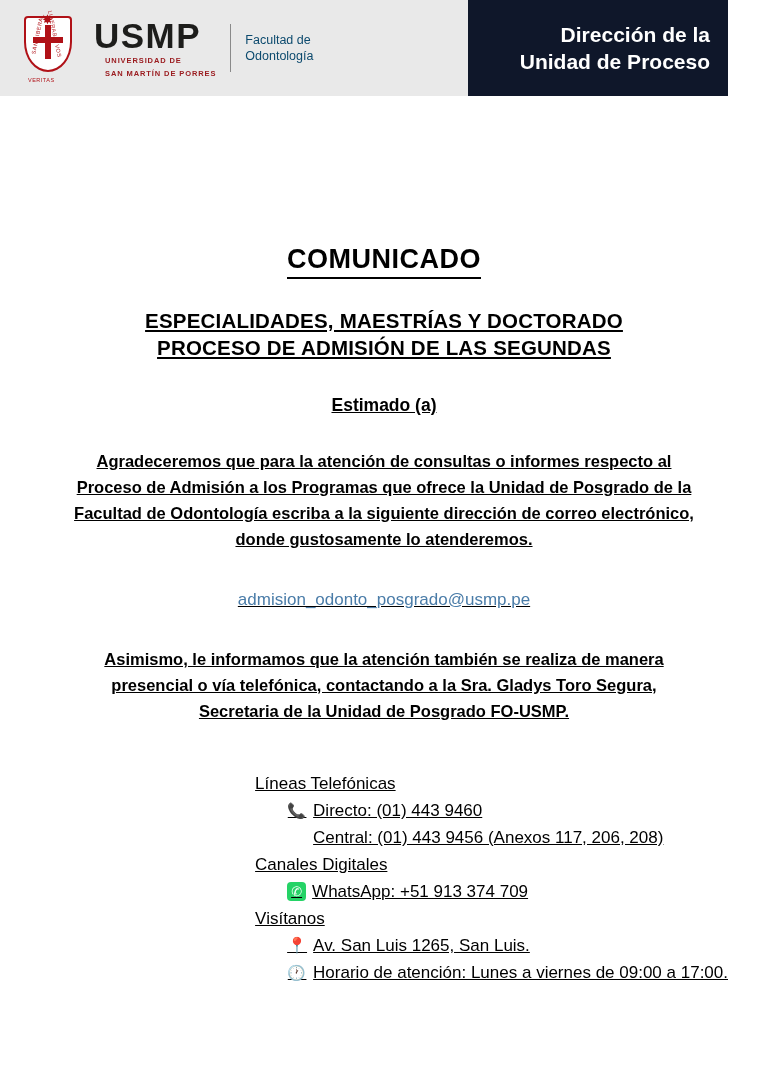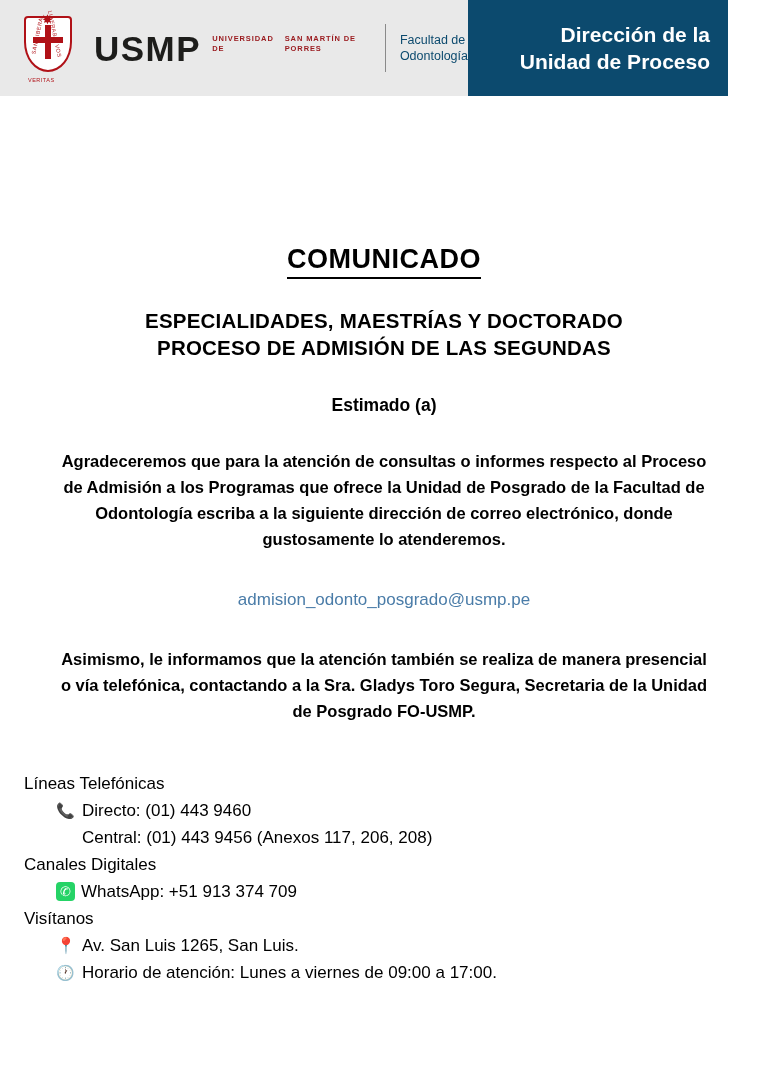--- a/index.html
+++ b/index.html
@@ -86,21 +86,21 @@
     position: absolute;
     white-space: nowrap;
   }
   .ring-left  { left: 1px; top: 20px; transform: rotate(-78deg); }
   .ring-bot   { left: 12px; top: 66px; }
   .ring-right { right: 1px; top: 20px; transform: rotate(78deg); }
 
   .usmp-block {
     margin-left: 14px;
     display: flex;
-    flex-direction: row;
+    flex-direction: column;
     justify-content: center;
   }
   .usmp-name {
     font-size: 35px;
     font-weight: bold;
     letter-spacing: 1.5px;
     color: #1d1d1b;
     line-height: 35px;
   }
   .usmp-sub {
@@ -119,38 +119,39 @@
     margin: 0 14px;
   }
   .faculty {
     font-size: 12.5px;
     color: #0c4a6e;
     line-height: 16px;
   }
   .header-right {
     width: 260px;
     height: 96px;
-    background: #0c4a6e;
+    background: #0f172a;
     color: #ffffff;
     display: flex;
     flex-direction: column;
     align-items: flex-end;
     justify-content: center;
     padding-right: 18px;
     box-sizing: border-box;
     font-weight: bold;
     font-size: 21px;
     line-height: 27px;
     text-align: right;
   }
 
   
   .content {
-    padding: 0 24px;
+    padding: 0 40px;
     text-align: center;
+    text-decoration: underline;
   }
   .title {
     margin-top: 148px;
     font-size: 27px;
     font-weight: bold;
     letter-spacing: 0.5px;
     display: inline-block;
     border-bottom: 2px solid #000;
     padding-bottom: 2px;
   }
@@ -184,21 +185,21 @@
     font-size: 16.5px;
     font-weight: bold;
     line-height: 26px;
     padding: 0 32px;
   }
 
   
   .contact {
     margin-top: 46px;
     display: flex;
-    justify-content: flex-start;
+    justify-content: flex-end;
   }
   .contact-inner {
     text-align: left;
     font-size: 17px;
     line-height: 27px;
   }
   .contact-head {
     font-weight: normal;
   }
   .contact-line {

